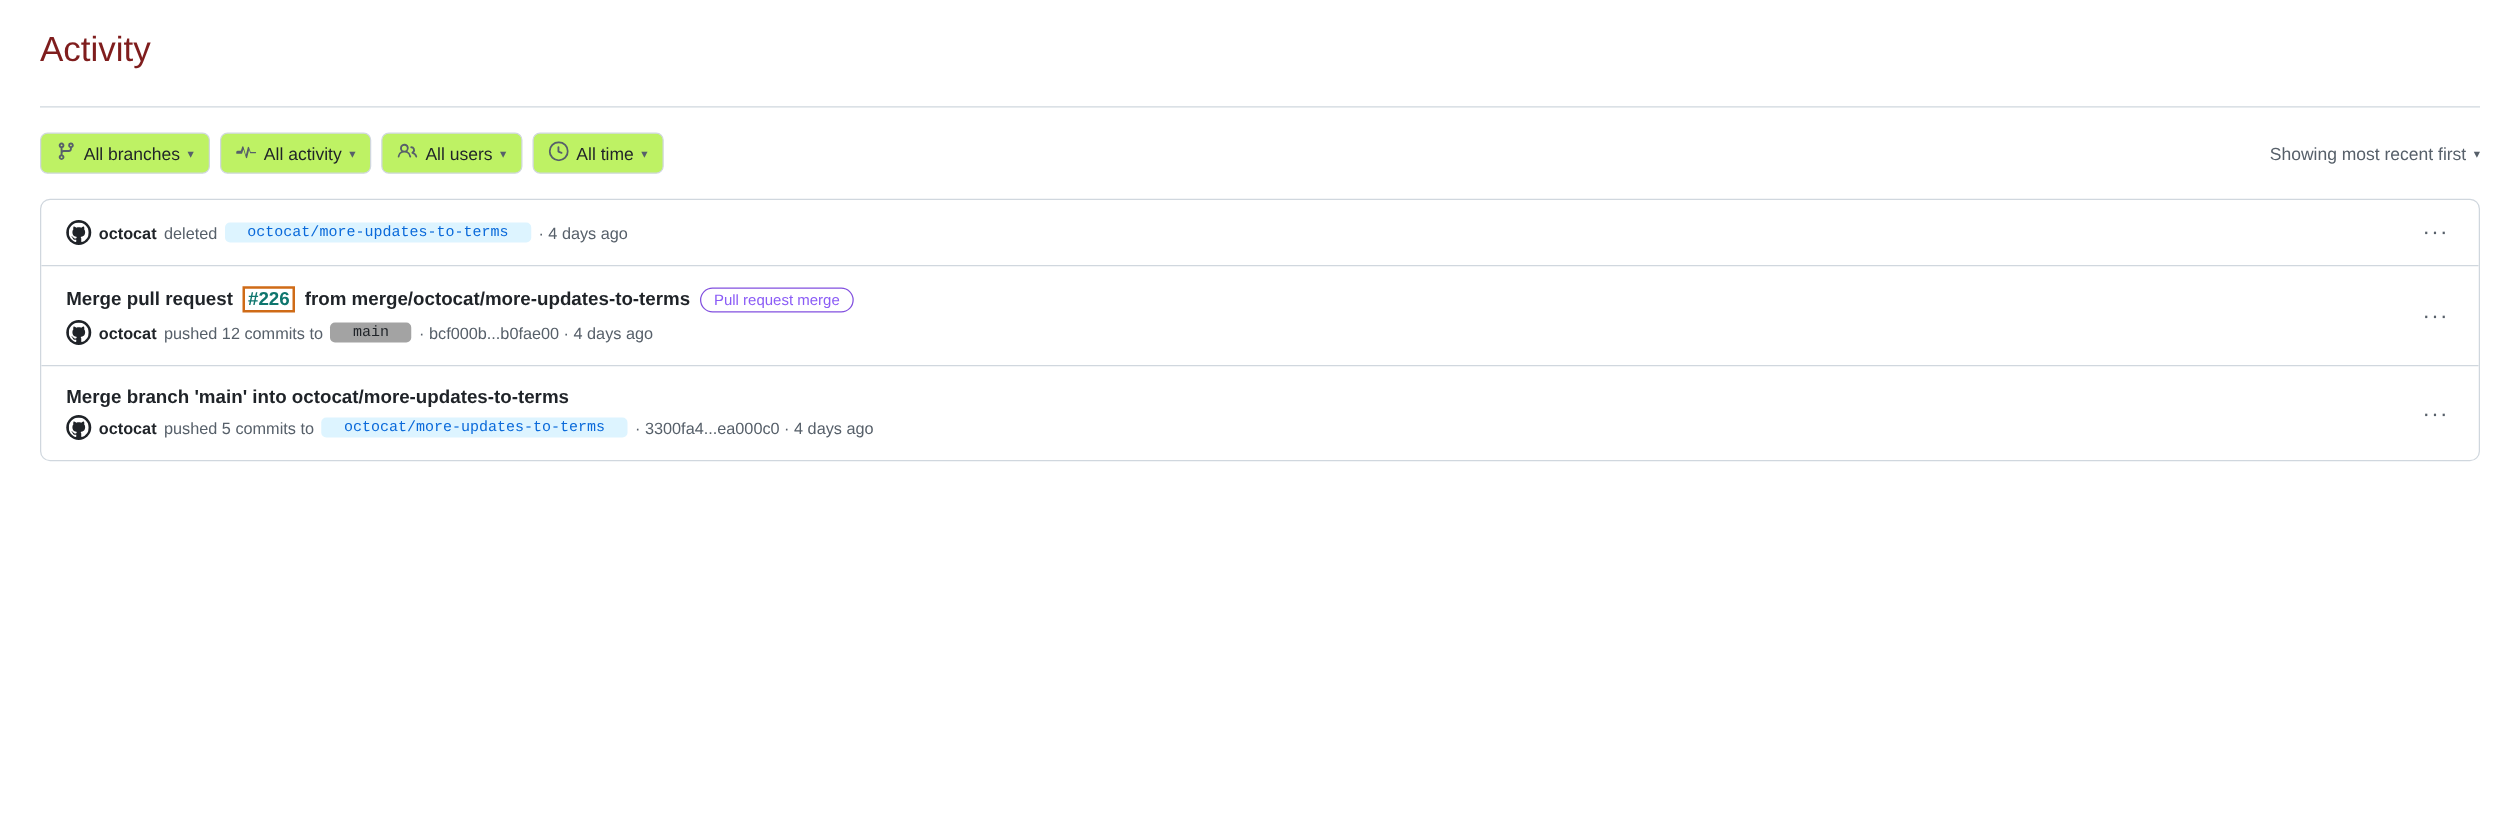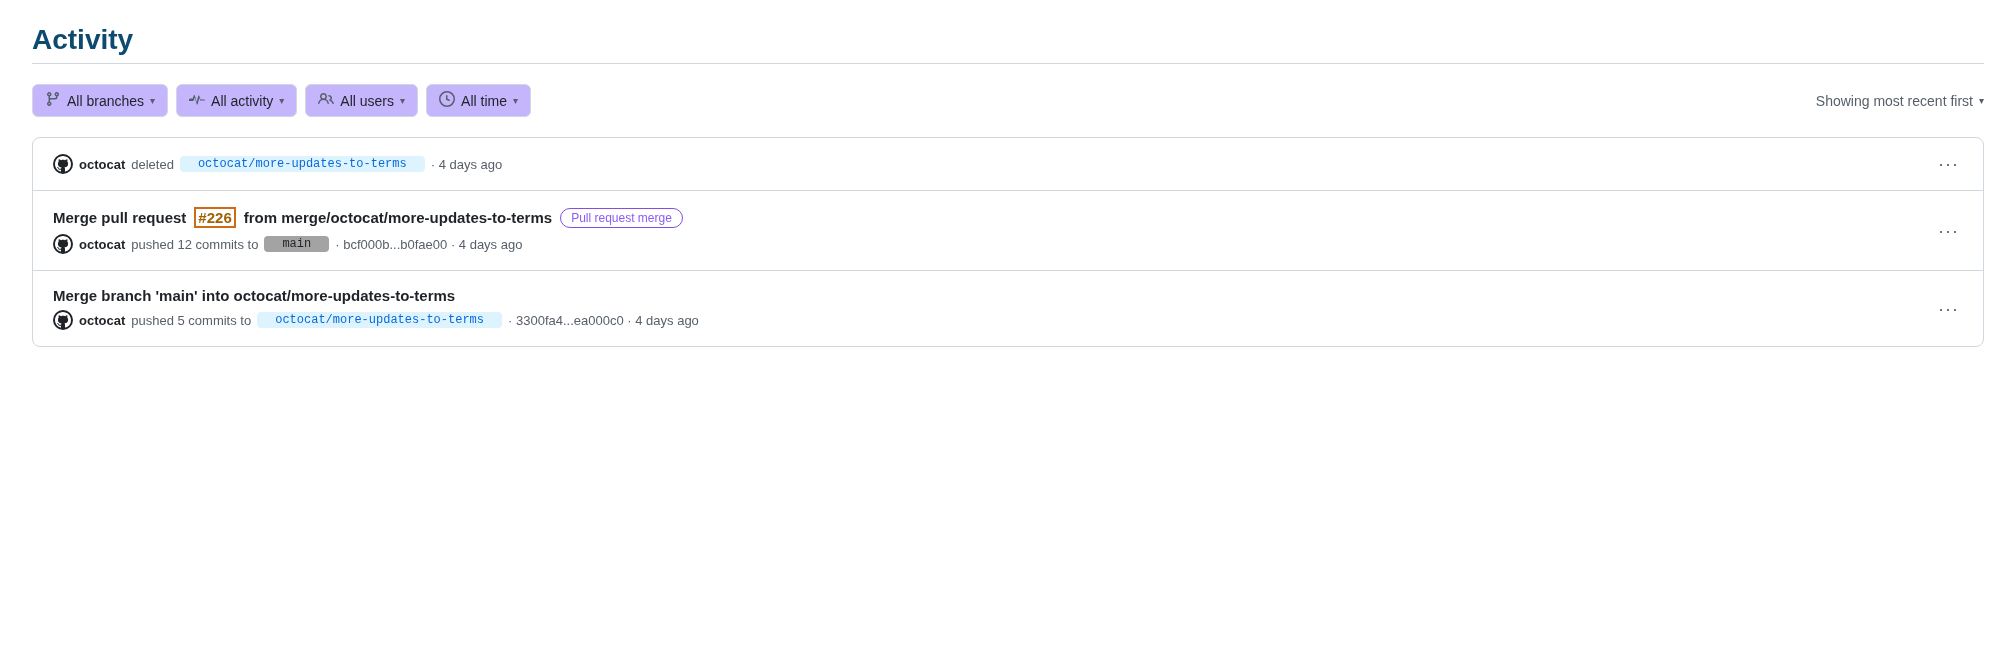--- a/index.html
+++ b/index.html
@@ -6,23 +6,23 @@
     body {
       font-family: -apple-system, BlinkMacSystemFont, "Segoe UI", Helvetica, Arial, sans-serif;
       font-size: 14px;
       color: #1f2328;
       background: #ffffff;
       padding: 24px 32px;
     }
 
     .page-title {
       font-size: 28px;
-      font-weight: 700;
-      color: #0c4a6e;
-      margin-bottom: 7px;
+      font-weight: 400;
+      color: #7f1d1d;
+      margin-bottom: 29px;
     }
 
     .divider {
       border: none;
       border-top: 1px solid #d0d7de;
       margin-bottom: 20px;
     }
 
     .toolbar {
       display: flex;
@@ -36,21 +36,21 @@
       gap: 8px;
     }
 
     .filter-btn {
       display: flex;
       align-items: center;
       gap: 6px;
       padding: 6px 12px;
       border: 1px solid #d0d7de;
       border-radius: 6px;
-      background: #c4b5fd;
+      background: #bef264;
       color: #1f2328;
       font-size: 14px;
       cursor: pointer;
       user-select: none;
     }
 
     .filter-btn .icon {
       font-size: 14px;
       color: #57606a;
     }
@@ -91,21 +91,21 @@
       font-size: 15px;
       font-weight: 600;
       color: #1f2328;
       margin-bottom: 6px;
       display: flex;
       align-items: center;
       gap: 8px;
     }
 
     .activity-title a {
-      color: #a16207;
+      color: #0f766e;
       text-decoration: none;
       border: 2px solid #cf6b17;
       padding: 0 2px;
       text-align: center;
     }
 
     .activity-meta {
       display: flex;
       align-items: center;
       gap: 6px;

